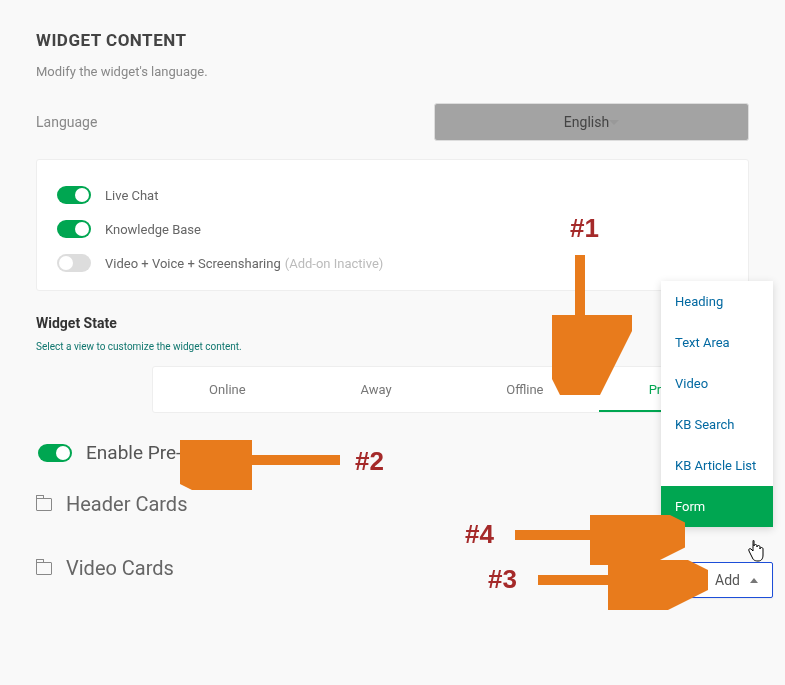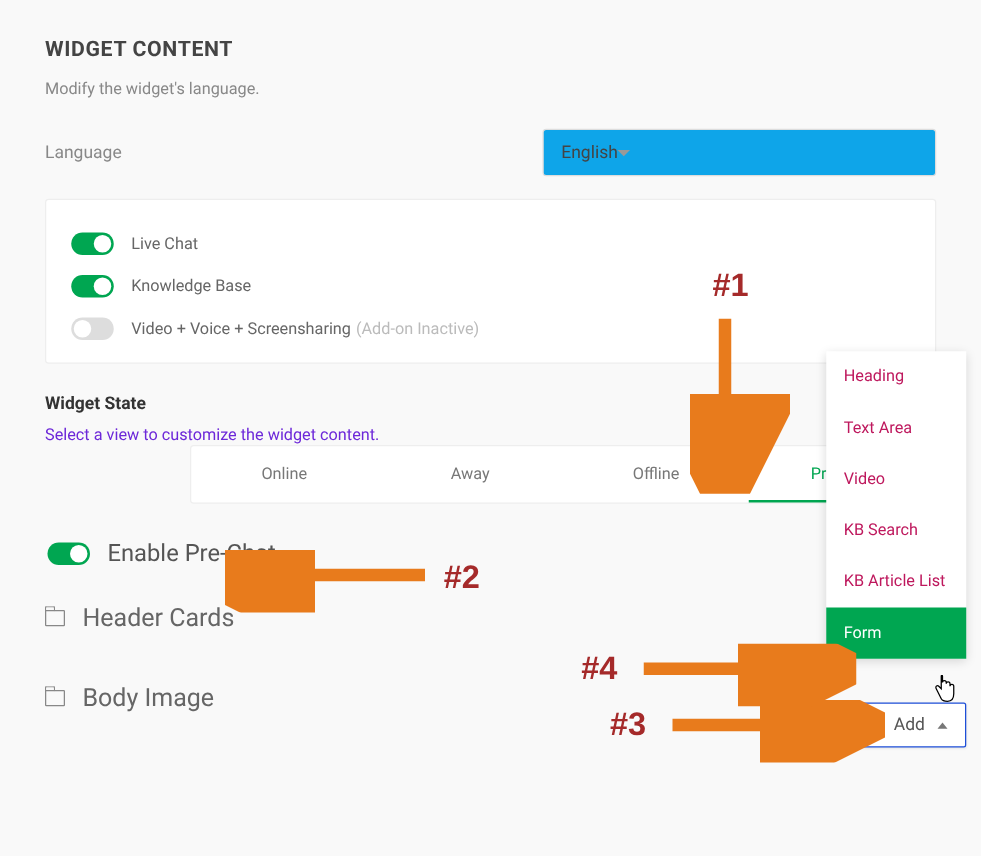--- a/index.html
+++ b/index.html
@@ -34,25 +34,25 @@
   }
   .field-label {
     font-size: 14px;
     color: #888;
     width: 398px;
   }
   .select {
     flex: 1;
     border: 1px solid #ddd;
     border-radius: 3px;
-    background: #0ea5e9;
+    background: #a3a3a3;
     padding: 10px 14px;
     display: flex;
     align-items: center;
-    justify-content: flex-start;
+    justify-content: center;
     cursor: pointer;
     font-size: 14px;
     color: #444;
   }
   .caret {
     width: 0; height: 0;
     border-left: 5px solid transparent;
     border-right: 5px solid transparent;
     border-top: 5px solid #999;
   }
@@ -97,22 +97,23 @@
   .toggle.on .knob { left: 18px; }
   .toggle-label { color: #666; }
   .hint { color: #bbb; margin-left: 4px; }
   .section-title {
     font-size: 14px;
     font-weight: 700;
     color: #333;
     margin-bottom: 10px;
   }
   .section-sub {
-    font-size: 13px;
-    color: #6d28d9;
+    font-size: 10px;
+    color: #0f766e;
+    margin-bottom: 14px;
   }
   .tabs {
     display: flex;
     border: 1px solid #eee;
     border-radius: 3px;
     background: #fff;
     margin-left: 116px;
     margin-bottom: 28px;
   }
   .tab {
@@ -165,21 +166,21 @@
     right: 12px;
     top: 281px;
     width: 112px;
     background: #fff;
     box-shadow: 0 2px 8px rgba(0,0,0,0.15);
     z-index: 50;
   }
   .dropdown-item {
     padding: 13px 14px;
     font-size: 13px;
-    color: #be185d;
+    color: #0369a1;
     cursor: pointer;
     white-space: nowrap;
   }
   .dropdown-item.hl {
     background: #00a651;
     color: #fff;
   }
   .cursor-pointer-svg {
     position: absolute;
     right: 18px;
@@ -285,21 +286,21 @@
     <div class="lbl">Enable Pre-Chat</div>
   </div>
 
   <div class="folder-row">
     <span class="folder-icon"></span>
     <span>Header Cards</span>
   </div>
 
   <div class="folder-row">
     <span class="folder-icon"></span>
-    <span>Body Image</span>
+    <span>Video Cards</span>
   </div>
 
 </div>
 
 <div class="dropdown" id="dropdown">
     <div class="dropdown-item">Heading</div>
     <div class="dropdown-item">Text Area</div>
     <div class="dropdown-item">Video</div>
     <div class="dropdown-item">KB Search</div>
     <div class="dropdown-item">KB Article List</div>

